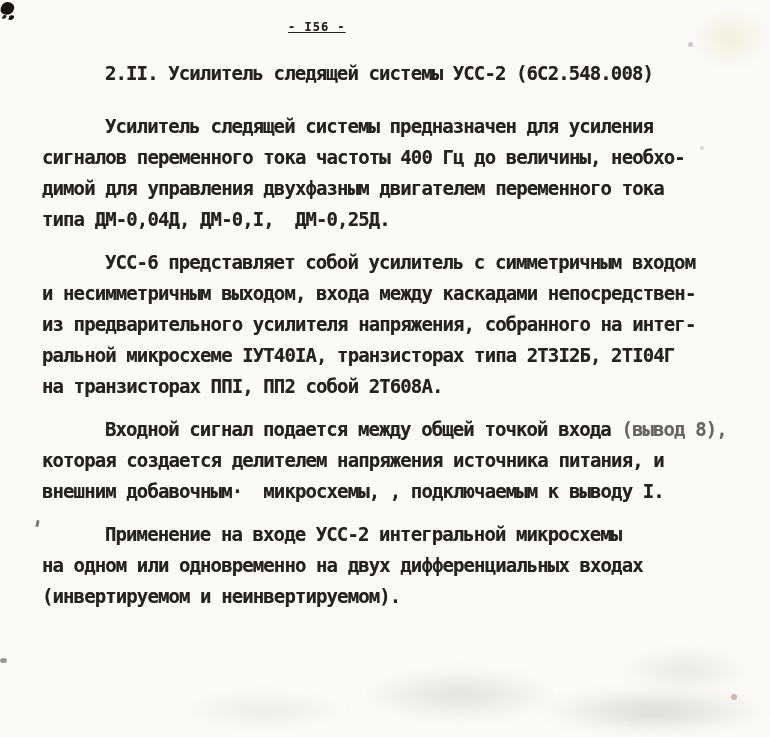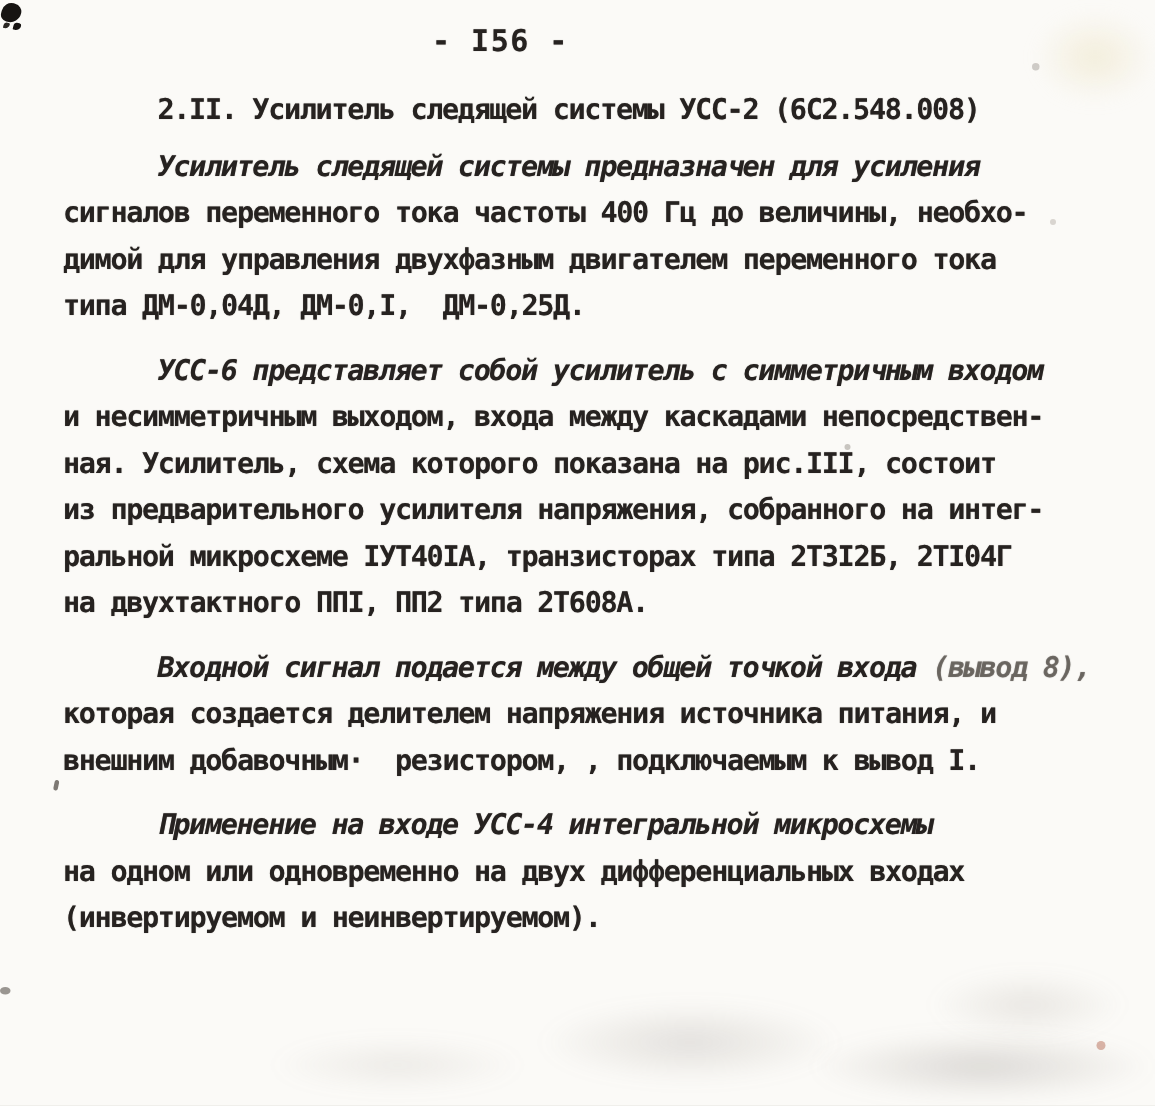--- a/index.html
+++ b/index.html
@@ -20,29 +20,30 @@
   .line{
     white-space:pre;
     font-size:19px;
     line-height:31px;
     letter-spacing:-0.9px;
     text-shadow:0 0 0.6px rgba(40,35,30,0.55);
   }
   .pagenum{
     margin-left:246px;
     letter-spacing:1px;
-    font-size:20px;
+    font-size:12px;
+    text-decoration:underline;
   }
   .heading{
     margin-top:15px;
     padding-left:63px;
-    margin-bottom:7px;
+    margin-bottom:22px;
   }
   .para{margin:0 0 12px 0;padding:0;}
-  .para .first{padding-left:63px;font-style:italic;}
+  .para .first{padding-left:63px;}
   .faint{color:rgba(75,70,64,0.5);margin-top:17px;}
   
   .artifact{position:absolute;pointer-events:none;}
   .corner-blob{
     left:1px;top:2px;width:13px;height:13px;
     background:#171412;border-radius:55% 45% 62% 38%;
     box-shadow:6px 8px 0 -4px #171412, -1px 9px 0 -4.5px #2a2622;
     transform:rotate(14deg);
   }
   .speck1{left:688px;top:42px;width:5px;height:5px;background:#7a736c;border-radius:50%;opacity:.35;}
@@ -85,32 +86,31 @@
     <div class="para">
       <div class="line first">Усилитель следящей системы предназначен для усиления</div>
       <div class="line">сигналов переменного тока частоты 400 Гц до величины, необхо-</div>
       <div class="line">димой для управления двухфазным двигателем переменного тока</div>
       <div class="line">типа ДМ-0,04Д, ДМ-0,I,  ДМ-0,25Д.</div>
     </div>
 
     <div class="para">
       <div class="line first">УСС-6 представляет собой усилитель с симметричным входом</div>
       <div class="line">и несимметричным выходом, входа между каскадами непосредствен-</div>
-      <div class="line">ная. Усилитель, схема которого показана на рис.III, состоит</div>
       <div class="line">из предварительного усилителя напряжения, собранного на интег-</div>
       <div class="line">ральной микросхеме IУТ40IА, транзисторах типа 2Т3I2Б, 2ТI04Г</div>
-      <div class="line">на двухтактного ППI, ПП2 типа 2Т608А.</div>
+      <div class="line">на транзисторах ППI, ПП2 собой 2Т608А.</div>
     </div>
 
     <div class="para">
       <div class="line first"><span>Входной сигнал подается между общей точкой входа </span><span class="faint">(вывод 8),</span></div>
       <div class="line">которая создается делителем напряжения источника питания, и</div>
-      <div class="line">внешним добавочным·  резистором, , подключаемым к вывод I.</div>
+      <div class="line">внешним добавочным·  микросхемы, , подключаемым к выводу I.</div>
     </div>
 
     <div class="para">
-      <div class="line first">Применение на входе УСС-4 интегральной микросхемы</div>
+      <div class="line first">Применение на входе УСС-2 интегральной микросхемы</div>
       <div class="line">на одном или одновременно на двух дифференциальных входах</div>
       <div class="line">(инвертируемом и неинвертируемом).</div>
     </div>
 
   </div>
 </div>
 
 </body></html>

